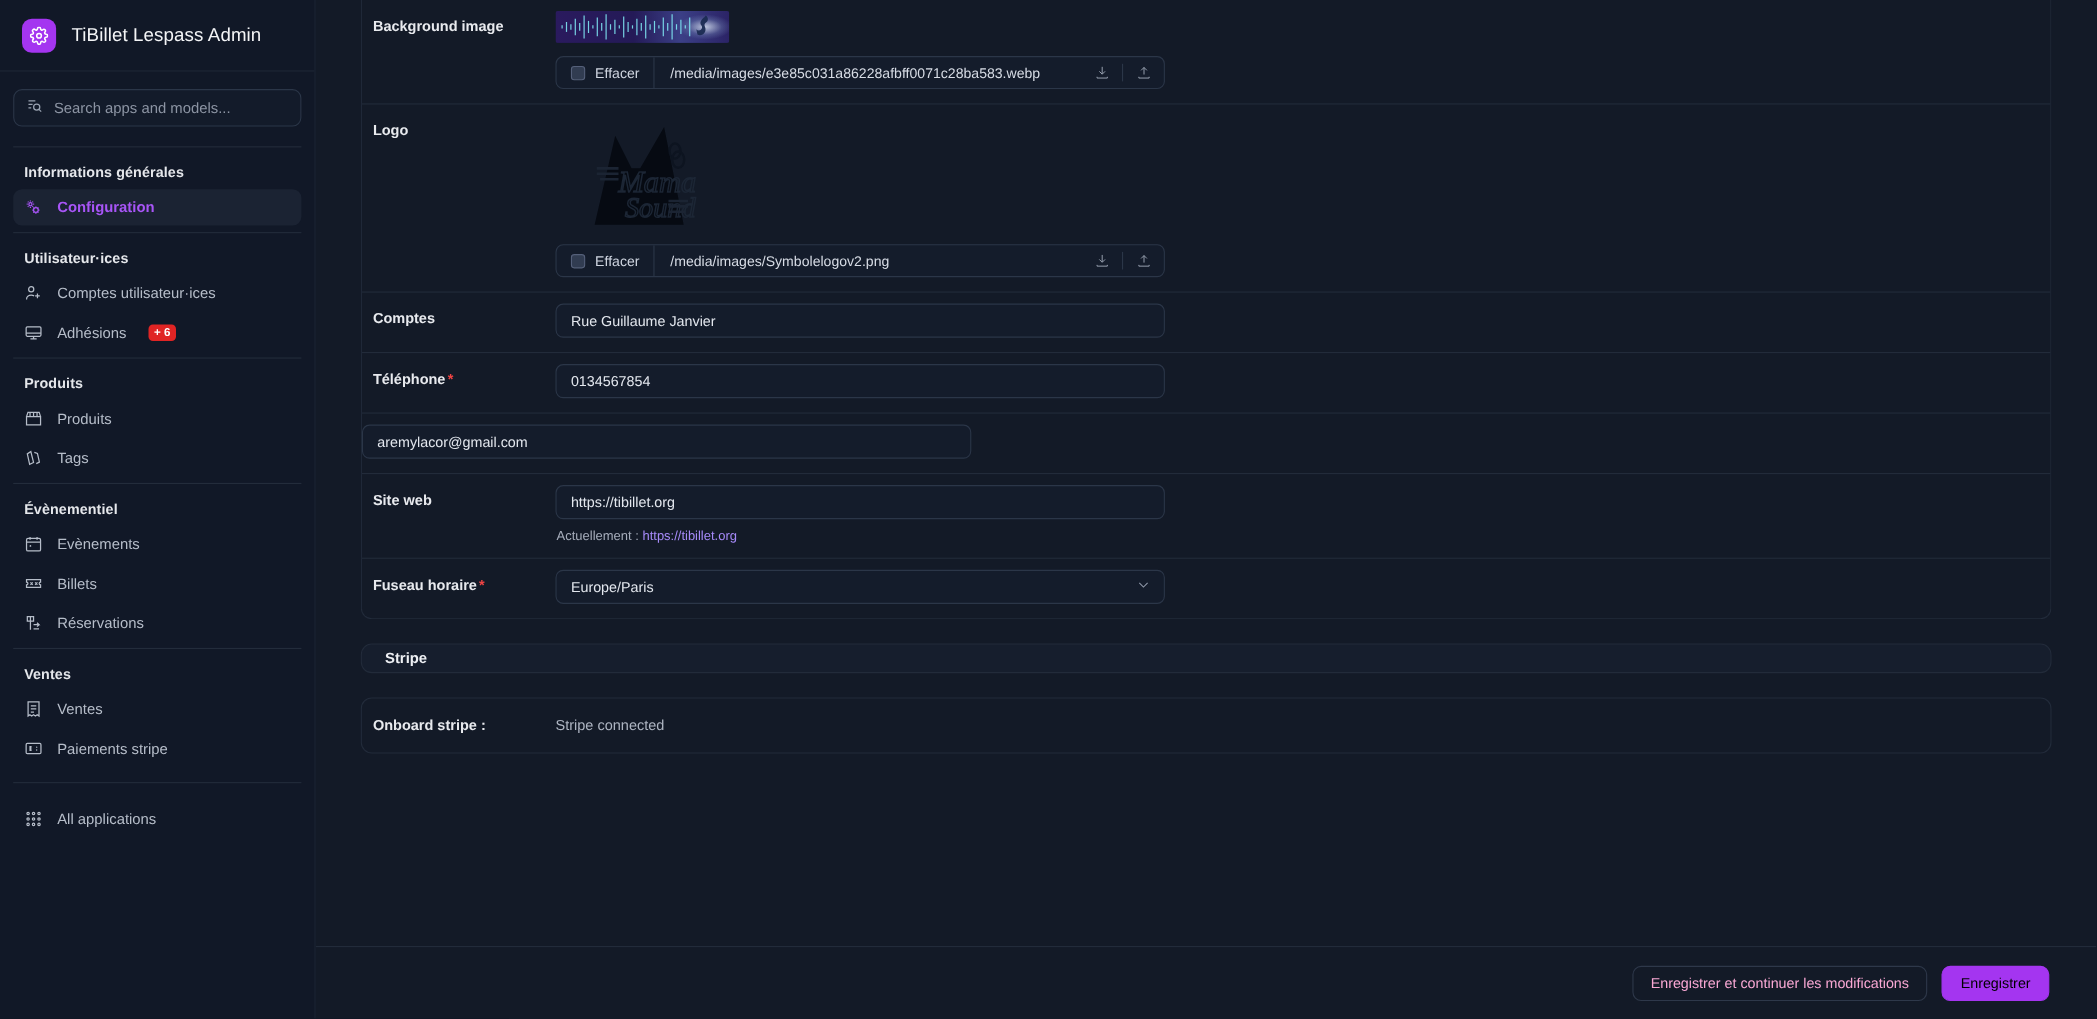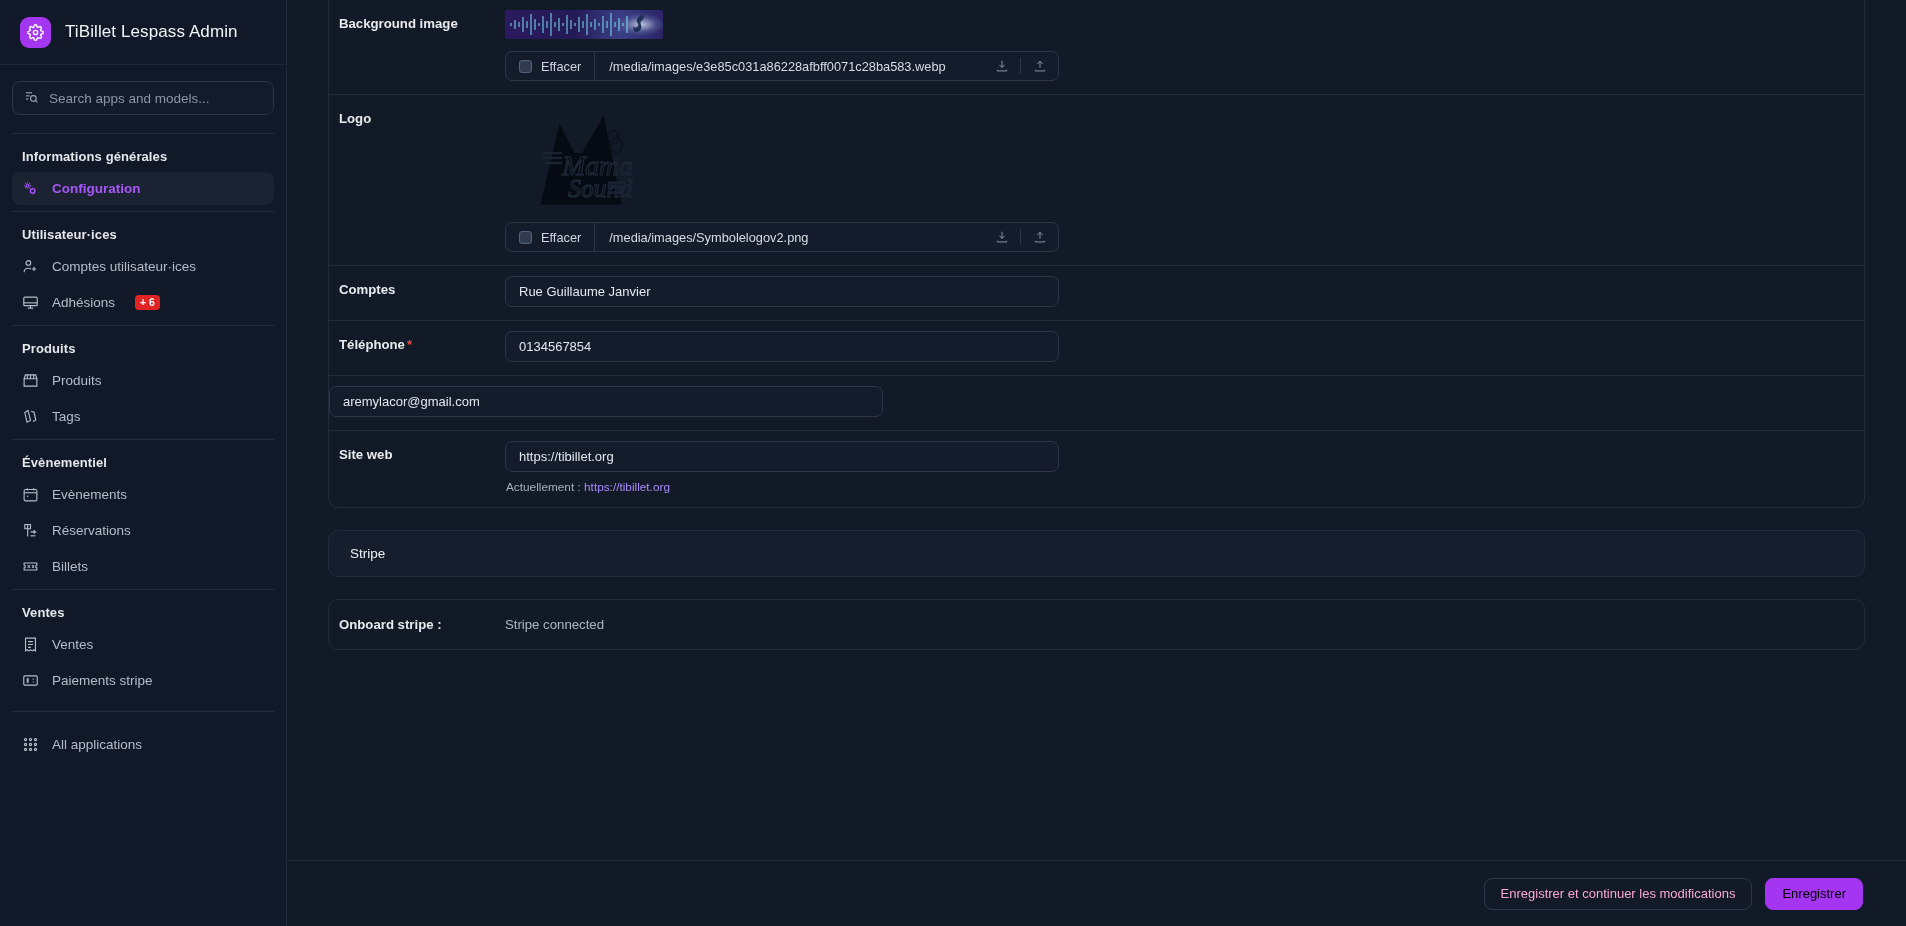--- a/index.html
+++ b/index.html
@@ -175,22 +175,22 @@
   .select-wrap .chev {
     position: absolute; right: 13px; top: 50%; transform: translateY(-50%);
     pointer-events: none;
   }
   .chev svg { width: 13px; height: 13px; stroke: #8e97a8; fill: none; stroke-width: 1.8; }
 
   
   .stripe-head {
     margin: 22px 41px 0 41px;
     border: 1px solid #222b3a; border-radius: 10px;
-    padding: 15px 21px;
-    color: #eef0f4; font-size: 13.5px; font-weight: normal;
+    padding: 5px 21px;
+    color: #eef0f4; font-size: 13.5px; font-weight: bold;
     background: #161e2d;
   }
   .stripe-body {
     margin: 22px 41px 0 41px;
     border: 1px solid #222b3a; border-radius: 10px;
     background: #131a27;
     display: flex; padding: 17px 0;
   }
   .stripe-label {
     width: 176px; flex: 0 0 176px;
@@ -318,36 +318,36 @@
           <line x1="7.5" y1="3" x2="7.5" y2="6.5"></line>
           <line x1="16.5" y1="3" x2="16.5" y2="6.5"></line>
           <circle cx="8" cy="14.5" r="1.1" fill="#b6bdc9" stroke="none"></circle>
         </svg>
       </span>
       <span>Evènements</span>
     </div>
     <div class="nav-item">
       <span class="nav-ico">
         <svg viewBox="0 0 24 24">
+          <path d="M3 7h18v3.2a1.8 1.8 0 0 0 0 3.6V17H3v-3.2a1.8 1.8 0 0 0 0-3.6z"></path>
+          <path d="M8 10.5l3 3M11 10.5l-3 3M14 10.5l3 3M17 10.5l-3 3"></path>
+        </svg>
+      </span>
+      <span>Billets</span>
+    </div>
+    <div class="nav-item">
+      <span class="nav-ico">
+        <svg viewBox="0 0 24 24">
           <path d="M4 3.5h8v6H4z"></path>
           <path d="M8 3.5v17"></path>
           <path d="M12 14h7l-2.5-2.5M19 14l-2.5 2.5"></path>
           <path d="M12 19.5h7"></path>
         </svg>
       </span>
       <span>Réservations</span>
-    </div>
-    <div class="nav-item">
-      <span class="nav-ico">
-        <svg viewBox="0 0 24 24">
-          <path d="M3 7h18v3.2a1.8 1.8 0 0 0 0 3.6V17H3v-3.2a1.8 1.8 0 0 0 0-3.6z"></path>
-          <path d="M8 10.5l3 3M11 10.5l-3 3M14 10.5l3 3M17 10.5l-3 3"></path>
-        </svg>
-      </span>
-      <span>Billets</span>
     </div>
 
     <div class="nav-sep"></div>
     <div class="nav-group-title">Ventes</div>
     <div class="nav-item">
       <span class="nav-ico">
         <svg viewBox="0 0 24 24">
           <path d="M5 3h14v18l-2.3-1.6L14.4 21l-2.4-1.6L9.6 21l-2.3-1.6L5 21z"></path>
           <path d="M8.5 8h7M8.5 12h7M8.5 16h4"></path>
         </svg>
@@ -537,20 +537,35 @@
         </div>
         <div class="row-field">
           <div class="txt">https://tibillet.org</div>
           <div class="hint">
             <span>Actuellement :</span>
             <a href="#">https://tibillet.org</a>
           </div>
         </div>
       </div>
 
+      <div class="row">
+        <div class="row-label">
+          <span>Fuseau horaire</span><span class="req">*</span>
+        </div>
+        <div class="row-field">
+          <div class="select-wrap">
+            <div class="txt">Europe/Paris</div>
+            <span class="chev">
+              <svg viewBox="0 0 24 24">
+                  <polyline points="5,9 12,16 19,9"></polyline>
+                </svg>
+            </span>
+          </div>
+        </div>
+      </div>
 
     </div>
 
     <div class="stripe-head">Stripe</div>
 
     <div class="stripe-body">
       <div class="stripe-label">Onboard stripe :</div>
       <div class="stripe-value">Stripe connected</div>
     </div>
 

